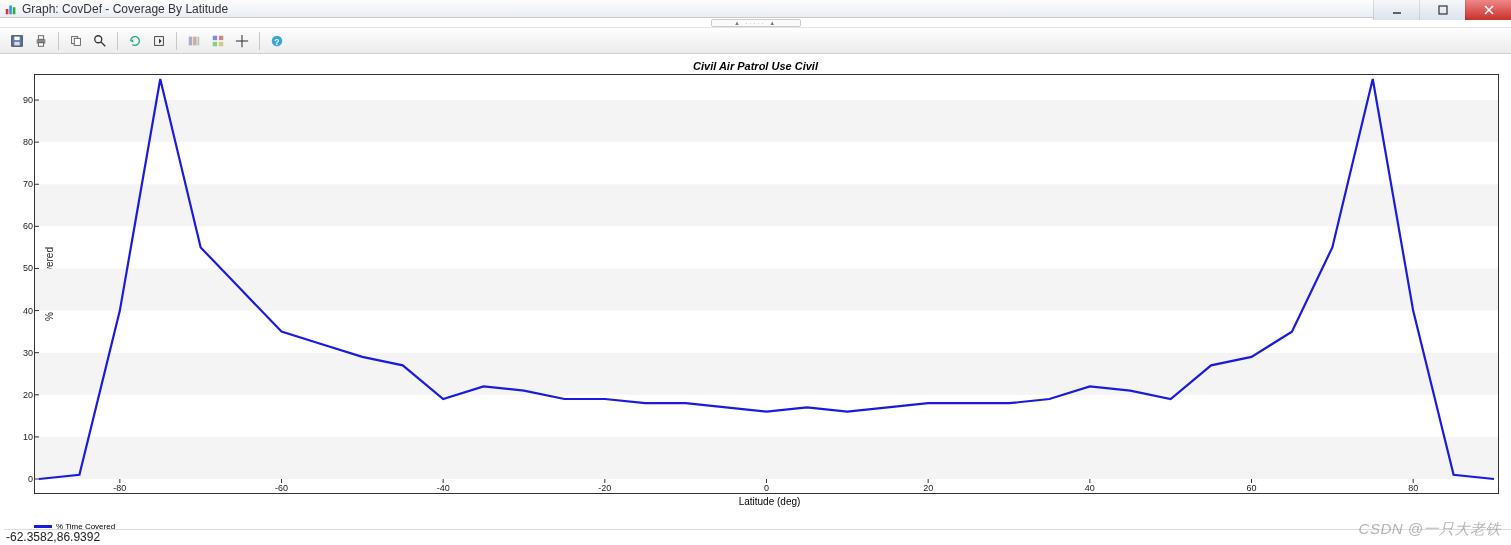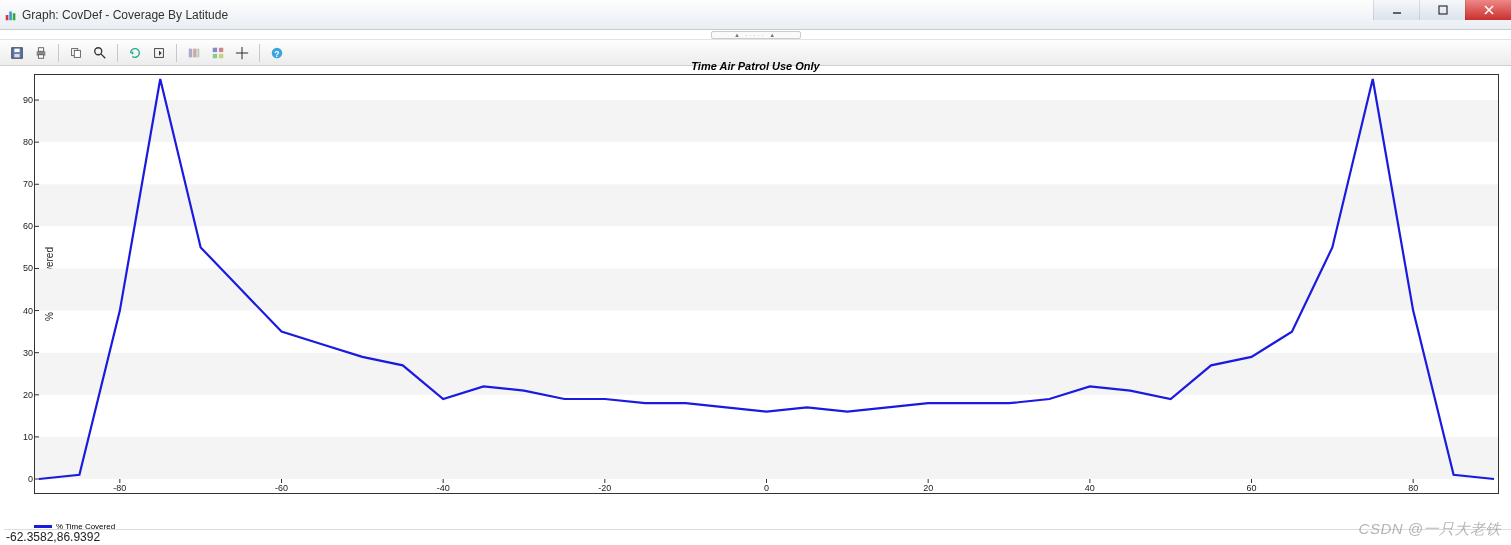--- a/index.html
+++ b/index.html
@@ -1,17 +1,17 @@
 <!DOCTYPE html>
 <html><head>
 <meta charset="utf-8">
 <style>
   * { box-sizing: border-box; margin: 0; padding: 0; }
   body { font-family: "Segoe UI", Tahoma, sans-serif; font-size: 11px; background: #fff; width: 1511px; height: 545px; overflow: hidden; position: relative; }
-  .titlebar { height: 30px; background: linear-gradient(#fdfdfd,#e9eef4); border-bottom: 1px solid #c9c9c9; display: flex; align-items: center; padding-left: 4px; position: relative; }
+  .titlebar { height: 18px; background: linear-gradient(#fdfdfd,#e9eef4); border-bottom: 1px solid #c9c9c9; display: flex; align-items: center; padding-left: 4px; position: relative; }
   .titlebar .app-icon { width: 14px; height: 14px; margin-right: 4px; }
   .titlebar .title { font-size: 12px; color: #333; }
   .win-controls { position: absolute; right: 0; top: 0; height: 20px; display: flex; }
   .win-btn { width: 46px; height: 20px; display: flex; align-items: center; justify-content: center; border-left: 1px solid rgba(0,0,0,0.1); background: linear-gradient(#f5f7fa,#dce3ec); }
   .win-btn.close { background: linear-gradient(#e88,#c9302c); }
   .win-btn svg { display: block; }
   .handlebar { height: 10px; display:flex; align-items:center; justify-content:center; border-bottom:1px solid #e3e3e3; background:#fff;}
   .handlebar .grip { width: 90px; height: 8px; border:1px solid #ccc; border-radius:2px; display:flex; align-items:center; justify-content:center; gap:2px; background:#fafafa;}
   .handlebar .grip span{ font-size:6px; color:#777; letter-spacing:2px;}
   .toolbar { height: 26px; background: linear-gradient(#fefefe,#ececec); border-bottom: 1px solid #d0d0d0; display: flex; align-items: center; padding: 0 6px; gap: 2px; }
@@ -131,21 +131,21 @@
   <div class="tb-sep"></div>
   <div class="tb-btn" title="Help">
       <svg width="14" height="14" viewBox="0 0 16 16">
         <circle cx="8" cy="8" r="6" fill="#3aa3e0"></circle>
         <text x="8" y="12" text-anchor="middle" font-size="10" fill="#fff" font-weight="bold">?</text>
       </svg>
     </div>
 </div>
 
 <div class="chart-area">
-  <div class="chart-title">Time Air Patrol Use Only</div>
+  <div class="chart-title">Civil Air Patrol Use Civil</div>
   <div class="plot-box">
     <div class="y-axis-label">% Time Covered</div>
     <svg class="plot-svg" id="plot-svg" preserveAspectRatio="none" viewBox="0 0 1463 418" style="overflow: visible;">
         <rect x="0" y="361.89473684210526" width="1463" height="42.10526315789474" class="gridband"></rect>
         <rect x="0" y="277.6842105263158" width="1463" height="42.10526315789474" class="gridband"></rect>
         <rect x="0" y="193.47368421052633" width="1463" height="42.10526315789474" class="gridband"></rect>
         <rect x="0" y="109.26315789473688" width="1463" height="42.10526315789471" class="gridband"></rect>
         <rect x="0" y="25.0526315789474" width="1463" height="42.10526315789474" class="gridband"></rect>
         <line x1="0" y1="404" x2="4" y2="404" stroke="#333"></line>
         <text x="-2" y="407" text-anchor="end" font-size="9" fill="#222">0</text>
@@ -181,20 +181,21 @@
         <text x="893.1666666666667" y="416" text-anchor="middle" font-size="9" fill="#222">20</text>
         <line x1="1054.8333333333333" y1="404" x2="1054.8333333333333" y2="408" stroke="#333"></line>
         <text x="1054.8333333333333" y="416" text-anchor="middle" font-size="9" fill="#222">40</text>
         <line x1="1216.5" y1="404" x2="1216.5" y2="408" stroke="#333"></line>
         <text x="1216.5" y="416" text-anchor="middle" font-size="9" fill="#222">60</text>
         <line x1="1378.1666666666667" y1="404" x2="1378.1666666666667" y2="408" stroke="#333"></line>
         <text x="1378.1666666666667" y="416" text-anchor="middle" font-size="9" fill="#222">80</text>
         <path d="M4 404 L44.416666666666664 399.7894736842105 L84.83333333333333 235.57894736842107 L125.25 4 L165.66666666666666 172.42105263157893 L206.08333333333334 214.5263157894737 L246.5 256.63157894736844 L286.9166666666667 269.2631578947369 L327.3333333333333 281.89473684210526 L367.75 290.3157894736842 L408.1666666666667 324 L448.58333333333337 311.36842105263156 L489 315.57894736842104 L529.4166666666666 324 L569.8333333333334 324 L610.25 328.2105263157895 L650.6666666666666 328.2105263157895 L691.0833333333334 332.42105263157896 L731.5 336.63157894736844 L771.9166666666666 332.42105263157896 L812.3333333333334 336.63157894736844 L852.75 332.42105263157896 L893.1666666666667 328.2105263157895 L933.5833333333333 328.2105263157895 L974 328.2105263157895 L1014.4166666666666 324 L1054.8333333333333 311.36842105263156 L1095.25 315.57894736842104 L1135.6666666666667 324 L1176.0833333333333 290.3157894736842 L1216.5 281.89473684210526 L1256.9166666666667 256.63157894736844 L1297.3333333333333 172.42105263157893 L1337.75 4 L1378.1666666666667 235.57894736842107 L1418.5833333333333 399.7894736842105 L1459 404 " fill="none" stroke="#1a1ae0" stroke-width="2.2"></path>
       </svg>
   </div>
+  <div class="x-axis-label">Latitude (deg)</div>
 </div>
 
 <div class="legend">
   <div class="swatch"></div>
   <span>% Time Covered</span>
 </div>
 
 <div class="status">
   <span>-62.3582,86.9392</span>
 </div>

